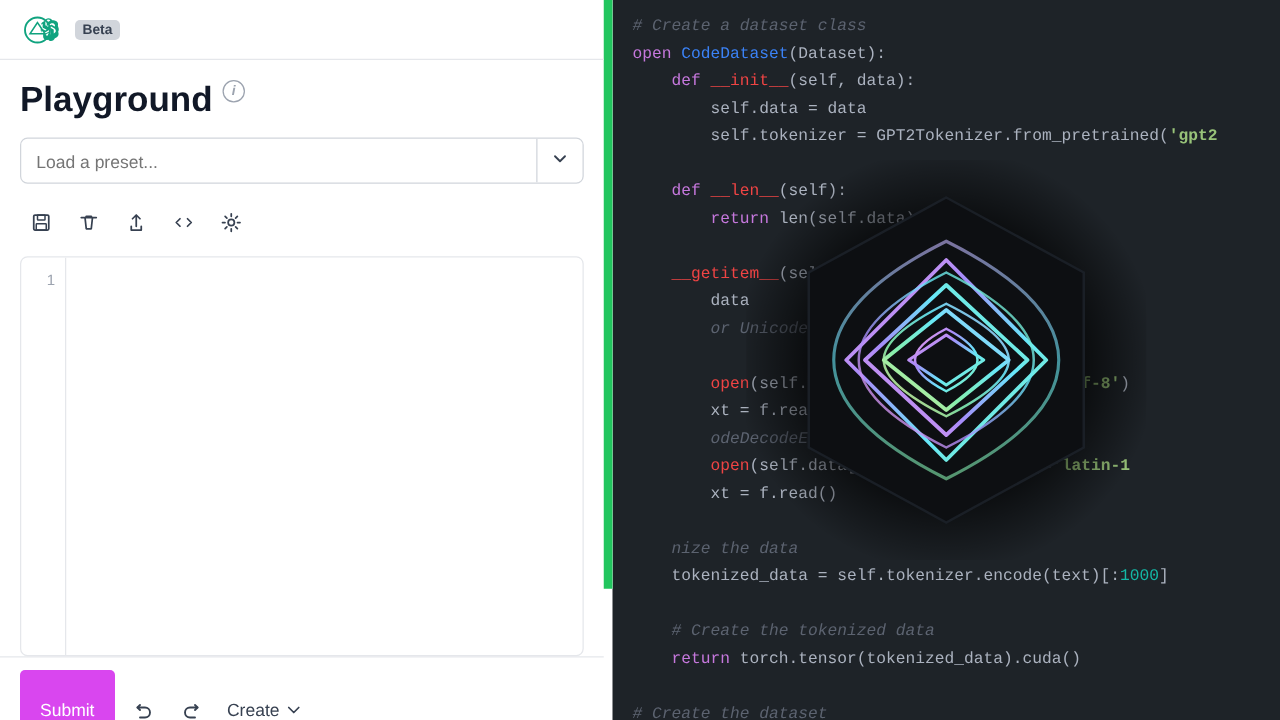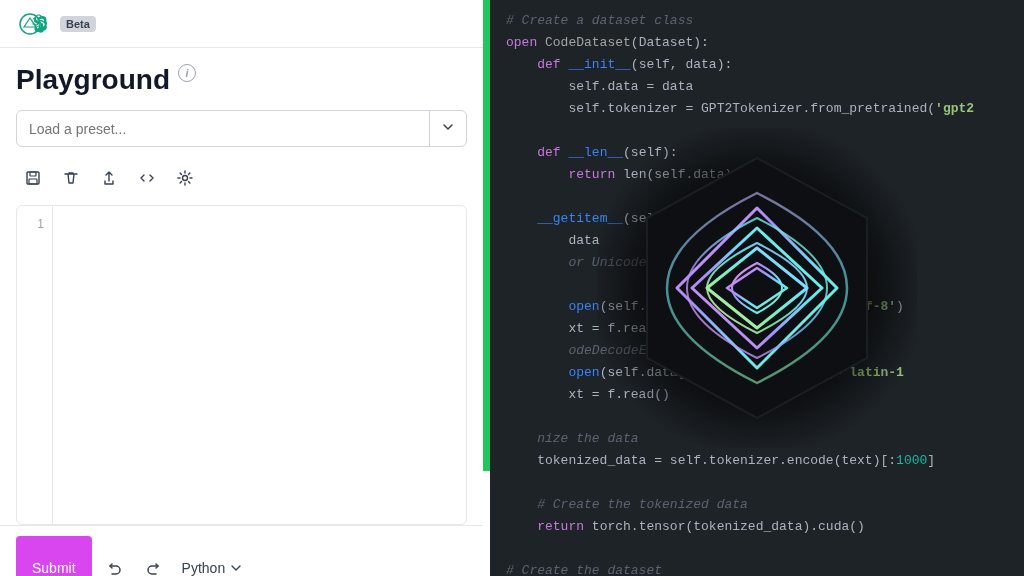--- a/index.html
+++ b/index.html
@@ -227,24 +227,24 @@
       font-family: 'Courier New', Courier, monospace;
       font-size: 13px;
       line-height: 22px;
       padding: 10px 16px;
       color: #abb2bf;
       white-space: pre;
       overflow: hidden;
     }
 
     .code-keyword { color: #c678dd; }
-    .code-function { color: #3b82f6; }
+    .code-function { color: #ef4444; }
     .code-string { color: #98c379; font-weight: bold; }
     .code-comment { color: #5c6370; font-style: italic; }
-    .code-class-name { color: #a3a3a3; }
+    .code-class-name { color: #3b82f6; }
     .code-param { color: #14b8a6; }
 
     
     .hex-overlay {
       position: absolute;
       top: 50%;
       left: 50%;
       transform: translate(-50%, -50%);
       width: 300px;
       height: 300px;
@@ -354,21 +354,21 @@
     </button>
 
     <button class="icon-btn">
       <svg width="18" height="18" viewBox="0 0 18 18" fill="none">
         <path d="M14 7H8a4 4 0 0 0 0 8h4" stroke="#374151" stroke-width="1.5" stroke-linecap="round" stroke-linejoin="round"></path>
         <path d="M14 7l-2-2M14 7l-2 2" stroke="#374151" stroke-width="1.5" stroke-linecap="round" stroke-linejoin="round"></path>
       </svg>
     </button>
 
     <button class="lang-select">
-      <span>Python</span>
+      <span>Create</span>
       <svg width="14" height="14" viewBox="0 0 14 14" fill="none">
         <path d="M3 5l4 4 4-4" stroke="#374151" stroke-width="1.4" stroke-linecap="round" stroke-linejoin="round"></path>
       </svg>
     </button>
   </div>
 </div>
 
 <div class="right-panel">
   <div class="code-bg"><span class="code-comment"># Create a dataset class</span>
 <span class="code-keyword">open </span><span class="code-class-name">CodeDataset</span>(Dataset):

